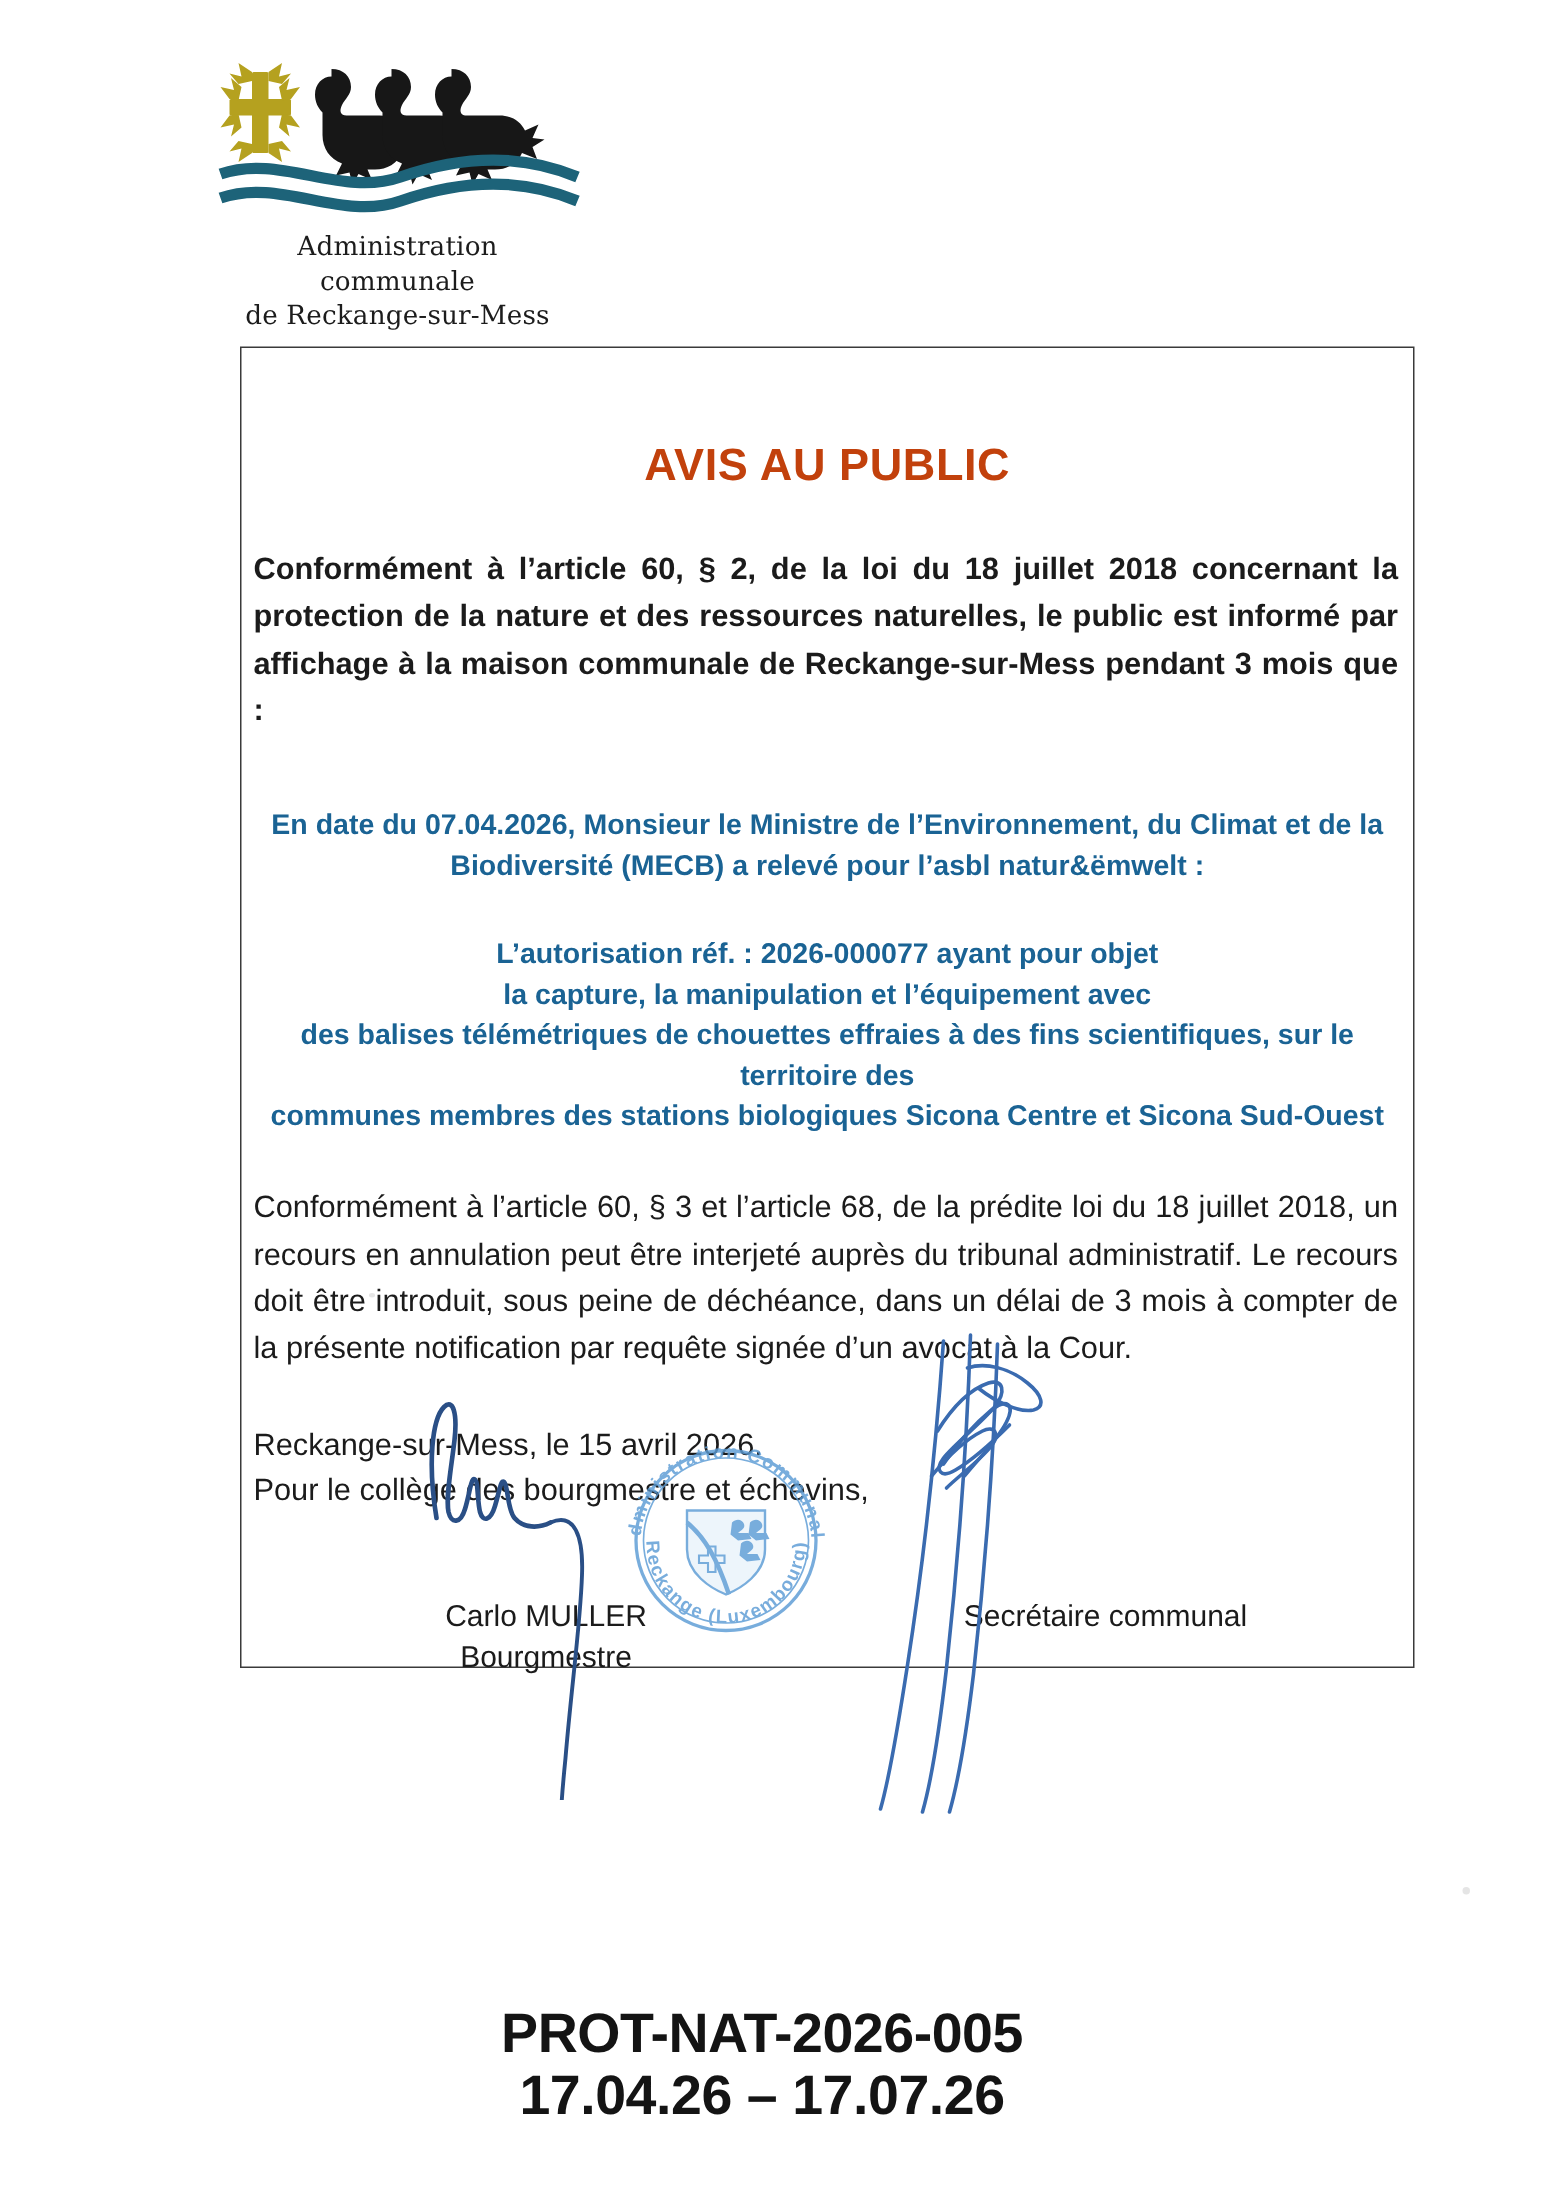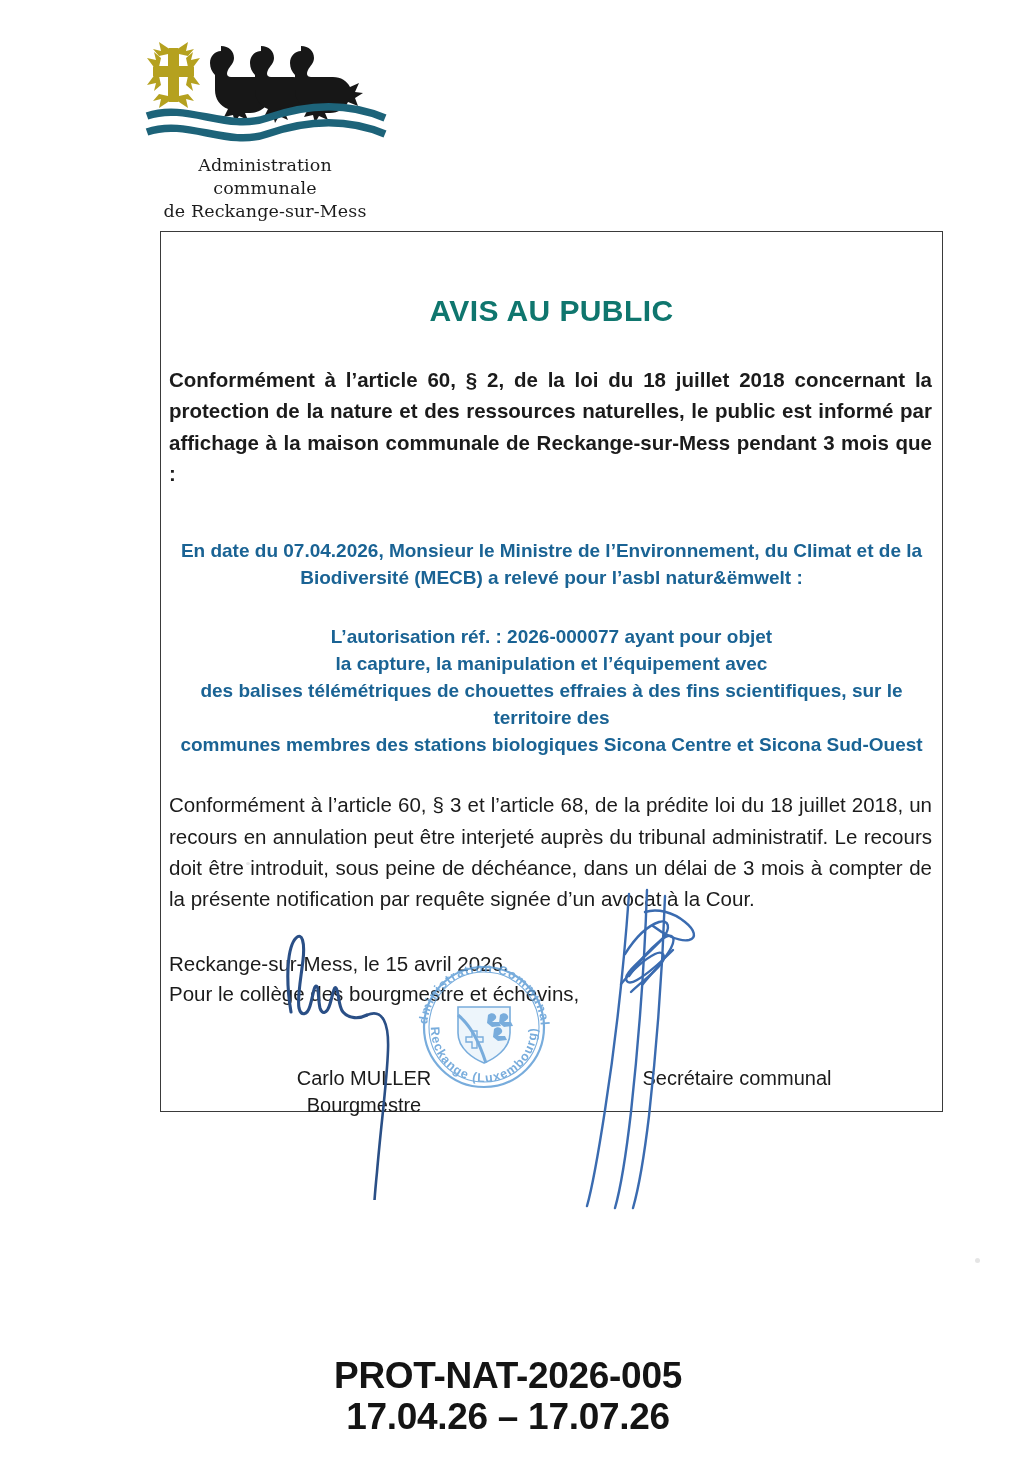--- a/index.html
+++ b/index.html
@@ -58,21 +58,21 @@
     left: 2px;
     top: 0;
     width: 779px;
     height: 100%;
     box-sizing: border-box;
     padding: 0 6px 0 4px;
   }
 
   #notice-title {
     text-align: center;
-    color: #0f766e;
+    color: #c2410c;
     font-size: 30px;
     font-weight: bold;
     letter-spacing: 0.4px;
     margin-top: 62px;
     margin-bottom: 0;
   }
 
   .body-para {
     font-size: 20.5px;
     line-height: 1.53;
@@ -135,21 +135,20 @@
   #sig-koro   { left: 585px; top: 880px; }
   #stamp      { left: 403px; top: 955px; }
 
   
   #footer {
     position: absolute;
     left: 0;
     top: 1335px;
     width: 1016px;
     text-align: center;
-    margin-top: 20px;
   }
   #footer-ref, #footer-dates {
     font-size: 37px;
     font-weight: bold;
     letter-spacing: -0.3px;
     color: #141414;
     line-height: 1.12;
   }
   #footer-url {
     margin-top: 8px;

